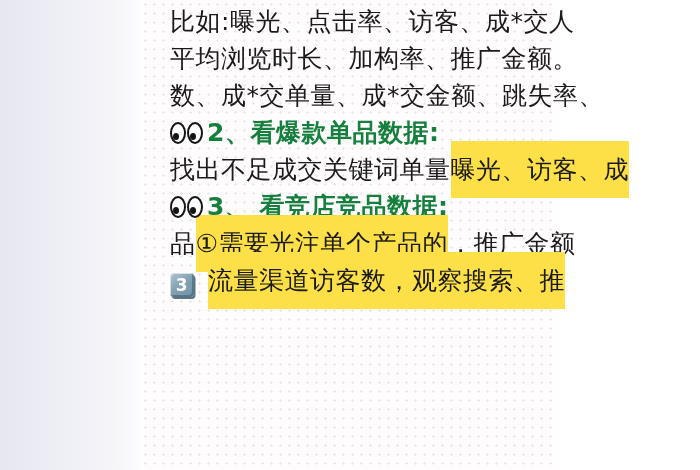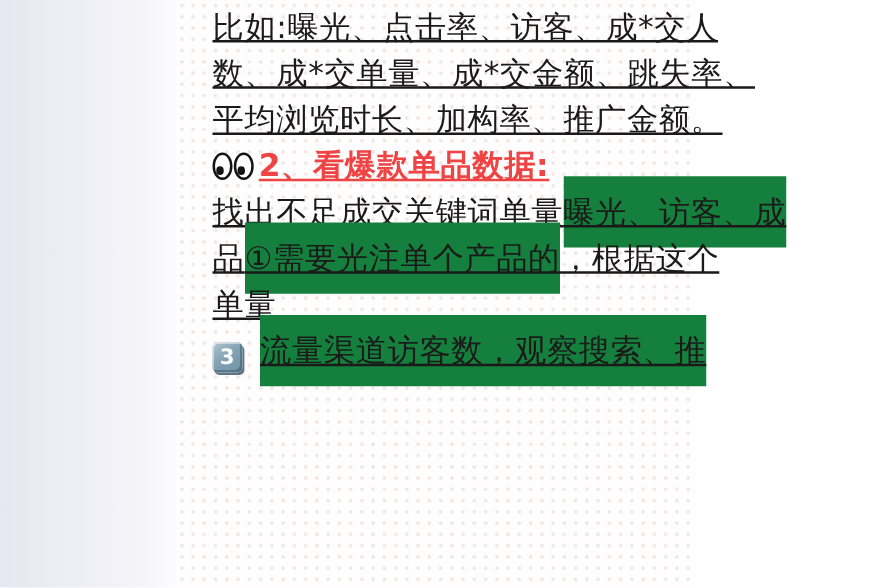--- a/index.html
+++ b/index.html
@@ -17,24 +17,24 @@
     background-image:radial-gradient(rgba(224,204,204,0.45) 1.2px, transparent 1.4px);
     background-size:9px 9px;
   }
   .text-col {
     position:absolute; left:170px; top:3px; width:400px;
   }
   .line {
     height:37px; line-height:37px;
     font-size:25px; letter-spacing:0.5px;
     white-space:nowrap;
-    color:#1a1a1a; font-weight:500;text-decoration:underline;
+    color:#1a1a1a; font-weight:500;
   }
-  .heading { color:#ef4444; font-weight:700; }
-  .hl { background:#15803d; padding:14px 0; }
+  .heading { color:#15803d; font-weight:700; }
+  .hl { background:#fde047; padding:14px 0; }
   .keycap {
     display:inline-block; width:24px; height:24px;
     border-radius:4px;
     background:linear-gradient(145deg, #b3c7d1 0%, #84a3b5 45%, #6f92a6 100%);
     box-shadow: inset 1px 1px 0 rgba(255,255,255,0.6),
                 inset -2px -2px 0 rgba(47,77,94,0.45),
                 1.5px 2px 0 rgba(52,82,99,0.8);
     color:#ffffff; font-size:17px; font-weight:700;
     text-align:center; line-height:24px;
     vertical-align:-2px; margin-right:5px;
@@ -57,45 +57,45 @@
 
 <div class="sheet"></div>
 
 <div class="text-col">
 
   <div class="line">
     <span>比如:曝光、点击率、访客、成*交人</span>
   </div>
 
   <div class="line">
-    <span>数、成*交单量、成*交金额、跳失率、</span>
+    <span>平均浏览时长、加构率、推广金额。</span>
   </div>
 
   <div class="line">
-    <span>平均浏览时长、加构率、推广金额。</span>
+    <span>数、成*交单量、成*交金额、跳失率、</span>
   </div>
 
   <div class="line heading">
     <span class="eyes"><span class="eye"><span class="pupil"></span></span><span class="eye"><span class="pupil"></span></span></span><span>2、看爆款单品数据:</span>
   </div>
 
   <div class="line">
     <span>找出不足成交关键词单量</span><span class="hl">曝光、访客、成</span>
   </div>
 
 
+  <div class="line heading">
+    <span class="eyes"><span class="eye"><span class="pupil"></span></span><span class="eye"><span class="pupil"></span></span></span><span>3、 看竞店竞品数据:</span>
+  </div>
 
 
 
   <div class="line">
-    <span>品</span><span class="hl">①需要光注单个产品的</span><span>，根据这个</span>
+    <span>品</span><span class="hl">①需要光注单个产品的</span><span>，推广金额</span>
   </div>
 
 
-  <div class="line">
-    <span>单量</span>
-  </div>
 
   <div class="line">
     <span class="keycap">3</span><span class="hl gap-left">流量渠道访客数，观察搜索、推</span>
   </div>
 
 </div>
 
 </body></html>

